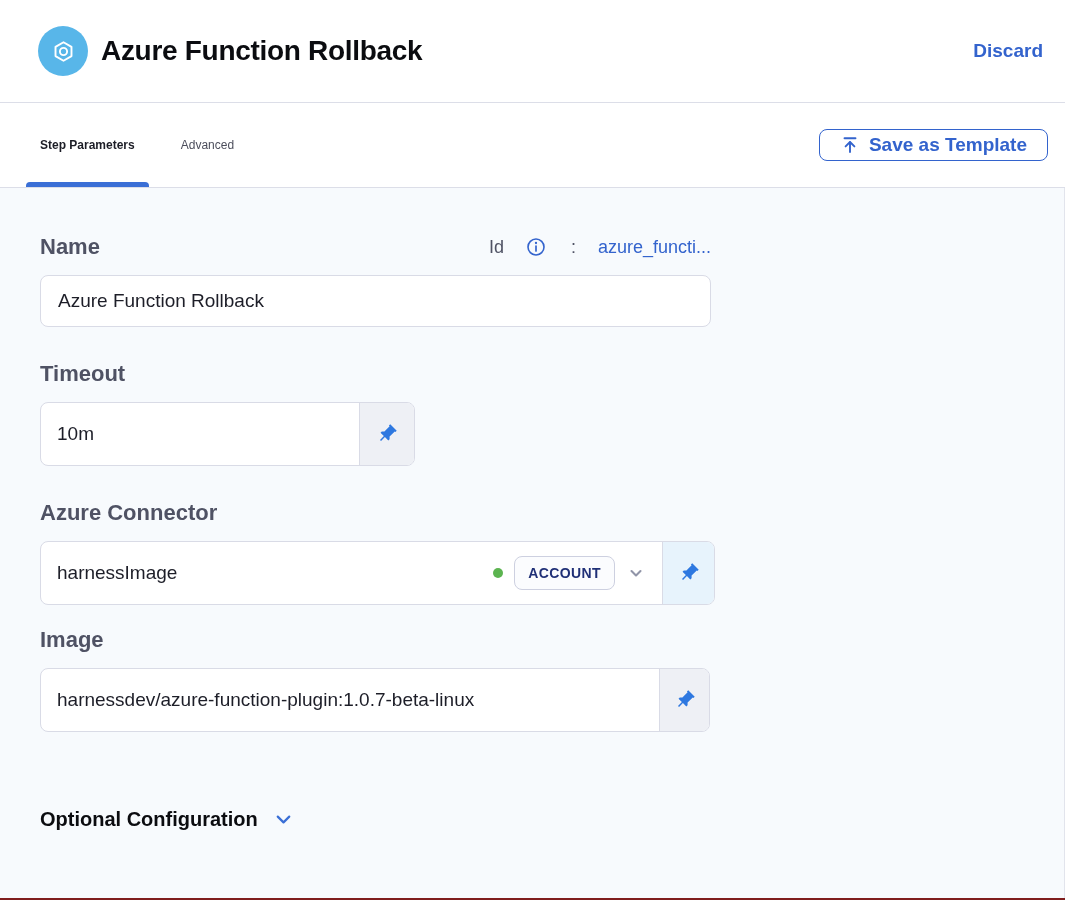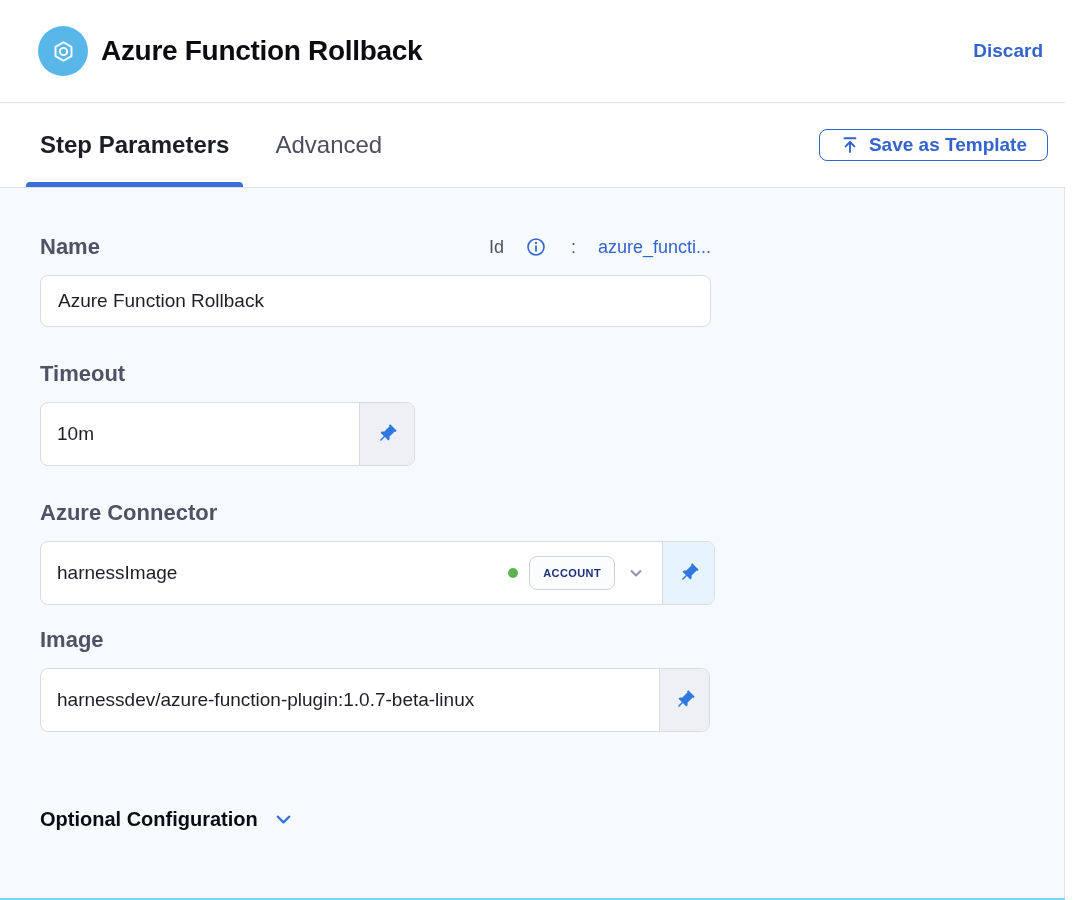--- a/index.html
+++ b/index.html
@@ -1,30 +1,30 @@
 <!DOCTYPE html>
 <html><head>
 <meta charset="utf-8">
 <style>
   * { margin:0; padding:0; box-sizing:border-box; }
   html,body { width:1076px; height:900px; background:#ffffff; font-family:"Liberation Sans","DejaVu Sans",sans-serif; overflow:hidden; }
-  .panel { width:1065px; height:900px; background:#7dd3fc; }
+  .panel { width:1065px; height:900px; background:#7f1d1d; }
 
   
   .header { height:103px; display:flex; align-items:center; padding:0 22px 0 38px; border-bottom:1px solid #dcdee8; background:#ffffff; }
   .step-logo { width:50px; height:50px; border-radius:50%; background:#58b6e9; display:flex; align-items:center; justify-content:center; flex:0 0 auto; }
   .page-title { margin-left:13px; font-size:28px; font-weight:700; color:#0b0c10; letter-spacing:-0.3px; }
   .hdr-actions { margin-left:auto; display:flex; align-items:center; }
   .btn-outline { display:flex; align-items:center; gap:9px; border:1.5px solid #3363cd; border-radius:8px; background:#ffffff; color:#3363cd; font-weight:700; cursor:pointer; font-family:inherit; }
   .apply-btn { height:39px; padding:0 24px; font-size:19px; }
   .discard-link { margin-left:38px; color:#3363cd; font-size:19px; font-weight:700; cursor:pointer; text-decoration:none; }
 
   
   .tabbar { height:85px; display:flex; align-items:center; padding-left:40px; border-bottom:1px solid #dcdee8; background:#ffffff; position:relative; }
-  .tab { height:100%; display:flex; align-items:center; font-size:24px; cursor:pointer; position:relative; }
+  .tab { height:100%; display:flex; align-items:center; font-size:12px; cursor:pointer; position:relative; }
   .tab.active { font-weight:700; color:#1c1d26; }
   .tab.inactive { margin-left:46px; font-weight:500; color:#4c4e5c; }
   .tab.active::after { content:""; position:absolute; left:-14px; right:-14px; bottom:0; height:5px; background:#3a6fd6; border-radius:4px 4px 0 0; }
   .save-template-btn { margin-left:auto; margin-right:17px; height:32px; padding:0 20px; font-size:19px; font-weight:700; }
 
   
   .content { height:710px; background:#f7fafd; border-right:1px solid #e2e4ec; padding:46px 0 0 40px; }
   .field-label { font-size:22px; font-weight:600; color:#4f5264; }
   .name-row { width:671px; display:flex; justify-content:space-between; align-items:center; }
   .id-wrap { display:flex; align-items:center; gap:22px; font-size:18px; }
@@ -42,21 +42,21 @@
   .pin-blue { background:#e7f3fc; }
 
   .timeout-group { width:375px; }
   .timeout-group .ig-pin { width:55px; }
 
   .connector-group { width:675px; }
   .connector-group .ig-pin { width:52px; }
   .connector-value { white-space:nowrap; overflow:hidden; }
   .connector-right { margin-left:auto; display:flex; align-items:center; gap:11px; }
   .status-dot { width:10px; height:10px; border-radius:50%; flex:0 0 auto; }
-  .scope-badge { height:34px; display:flex; align-items:center; padding:0 13px; border:1px solid #cdd0e0; border-radius:8px; background:#fbfcfe; color:#203077; font-size:11px; font-weight:600; letter-spacing:0.4px; }
+  .scope-badge { height:34px; display:flex; align-items:center; padding:0 13px; border:1px solid #cdd0e0; border-radius:8px; background:#fbfcfe; color:#203077; font-size:14px; font-weight:600; letter-spacing:0.4px; }
   .select-caret { display:flex; align-items:center; cursor:pointer; }
 
   .image-group { width:670px; }
   .image-group .ig-pin { width:50px; }
 
   .mt-timeout { margin-top:34px; }
   .mt-connector { margin-top:34px; }
   .mt-image { margin-top:22px; }
 
   .optional-section { margin-top:76px; display:flex; align-items:center; gap:14px; cursor:pointer;text-align:center; }

